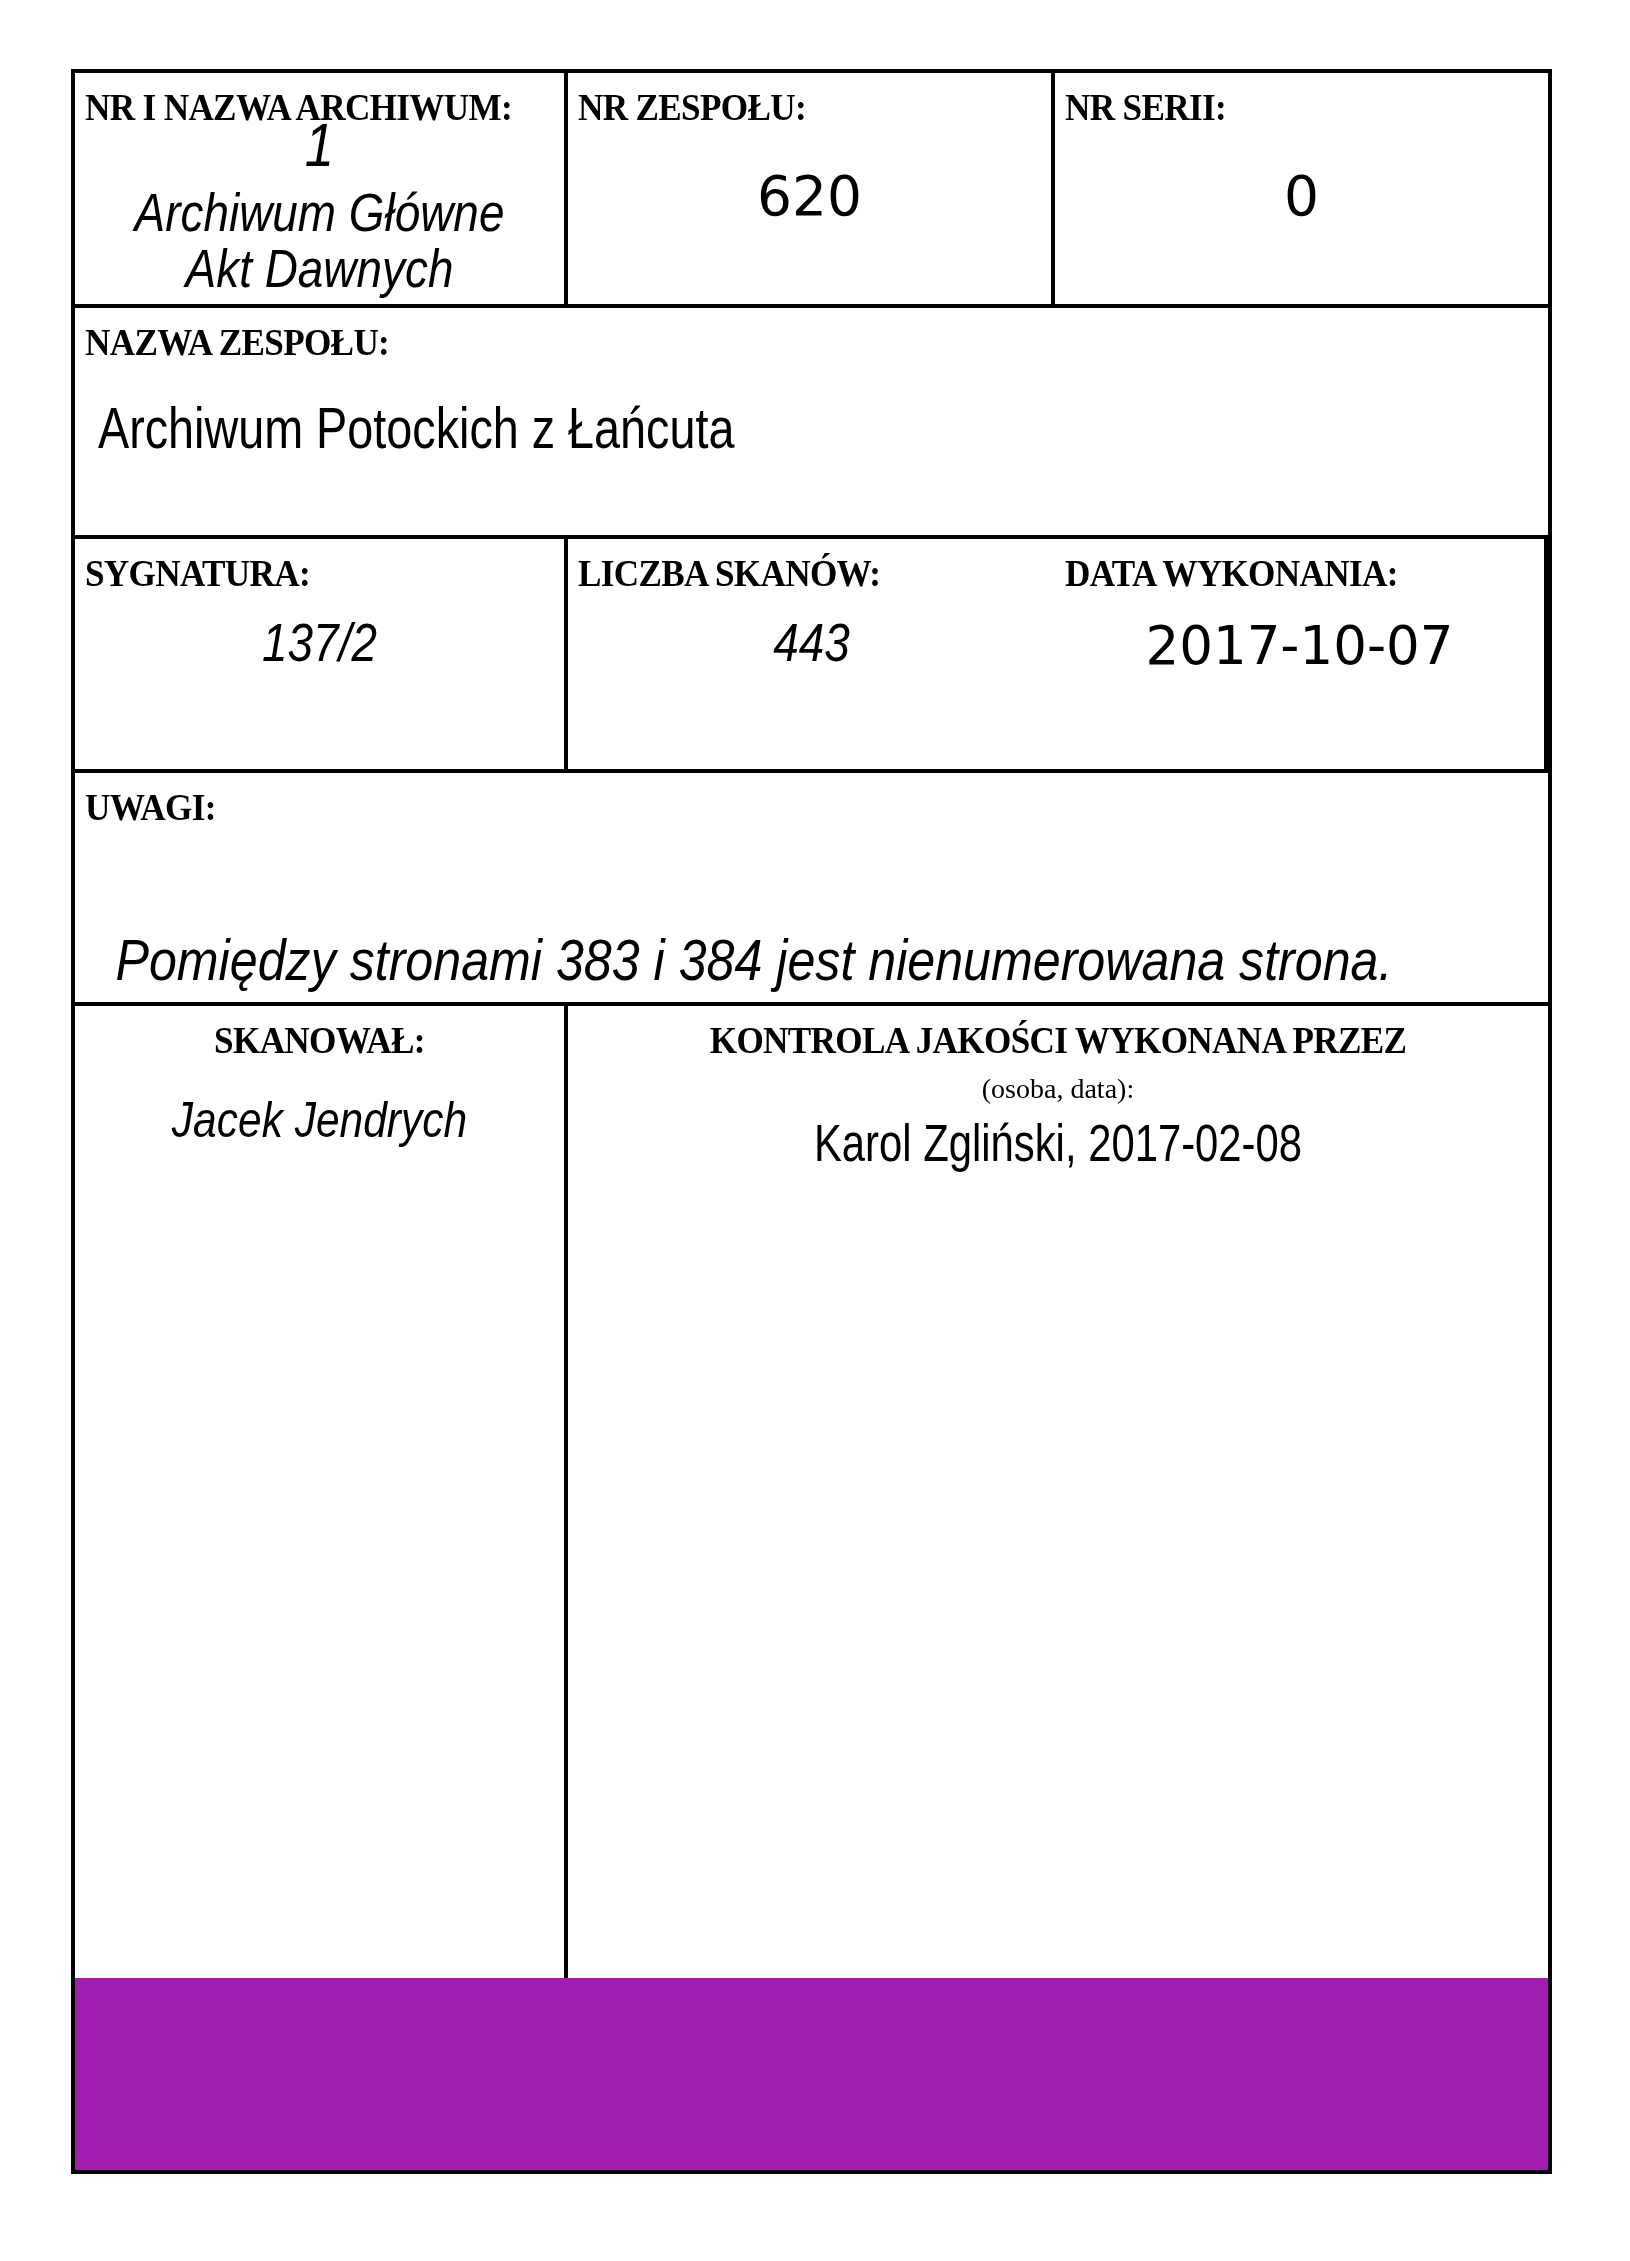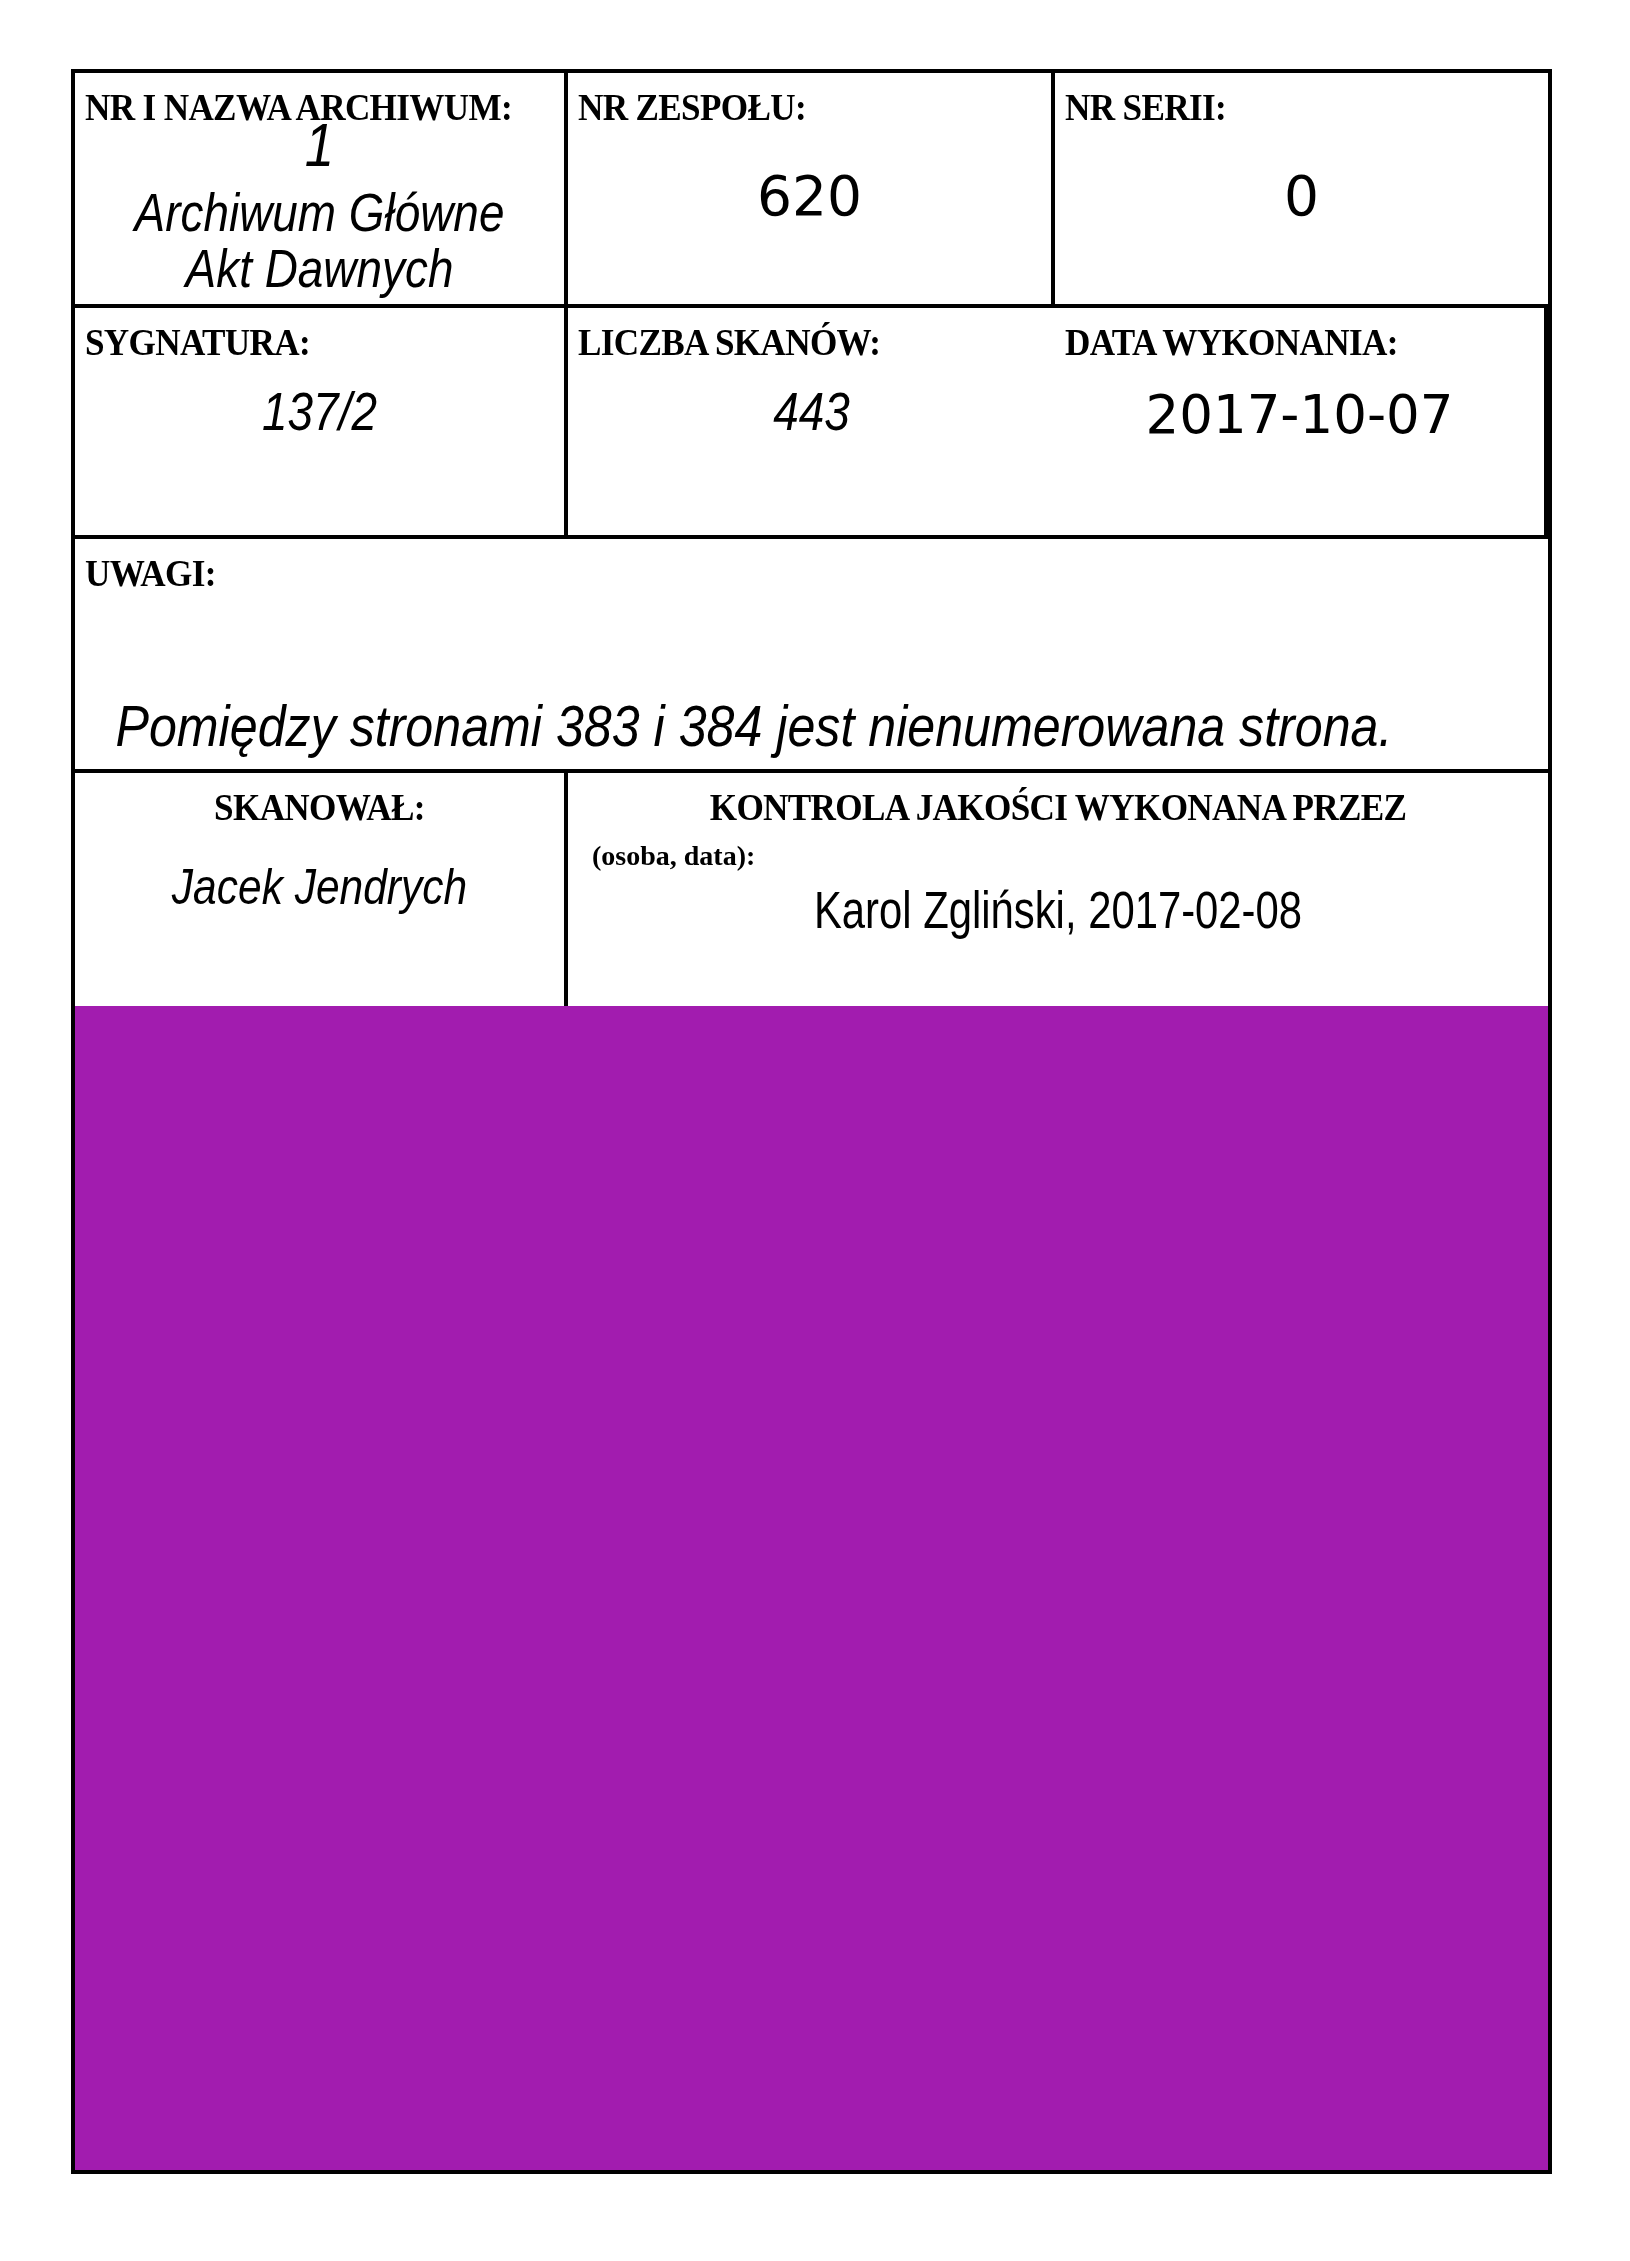--- a/index.html
+++ b/index.html
@@ -37,26 +37,25 @@
     transform:scaleX(0.95);
     transform-origin:left top;
   }
   .label.centered {
     padding-left:0;
     text-align:center;
     transform-origin:center top;
   }
   .sublabel {
     position:absolute; left:0; width:100%;
-    text-align:left;
+    text-align:center;
     font-family:"Liberation Serif", serif;
-    font-weight:bold;
+    font-weight:normal;
     font-size:28px;
     white-space:nowrap;
-    margin-left:24px;
   }
 
   .value { position:absolute; left:0; width:100%; text-align:center; white-space:nowrap; line-height:1.1; }
   .value.left { text-align:left; }
 
   .v-sans   { font-family:"DejaVu Sans", sans-serif; }
   .v-narrow { font-family:"Liberation Sans", sans-serif; transform:scaleX(0.82); transform-origin:center; }
   .v-narrow.left { transform-origin:left; }
   .v-italic { font-family:"Liberation Sans", sans-serif; font-style:italic; transform:scaleX(0.85); transform-origin:center; }
   .v-italic.left { transform-origin:left; }
@@ -92,20 +91,24 @@
     </div>
     <div class="cell">
       <div class="label">NR ZESPOŁU:</div>
       <div class="value v-sans fonds-num">620</div>
     </div>
     <div class="cell last-col">
       <div class="label">NR SERII:</div>
       <div class="value v-sans series-num">0</div>
     </div>
 
+    <div class="cell span3 last-col">
+      <div class="label">NAZWA ZESPOŁU:</div>
+      <div class="value left v-narrow left fonds-name">Archiwum Potockich z Łańcuta</div>
+    </div>
 
     <div class="cell">
       <div class="label">SYGNATURA:</div>
       <div class="value v-italic signature-val">137/2</div>
     </div>
     <div class="cell last-col">
       <div class="label">LICZBA SKANÓW:</div>
       <div class="value v-italic scans-val">443</div>
     </div>
 

